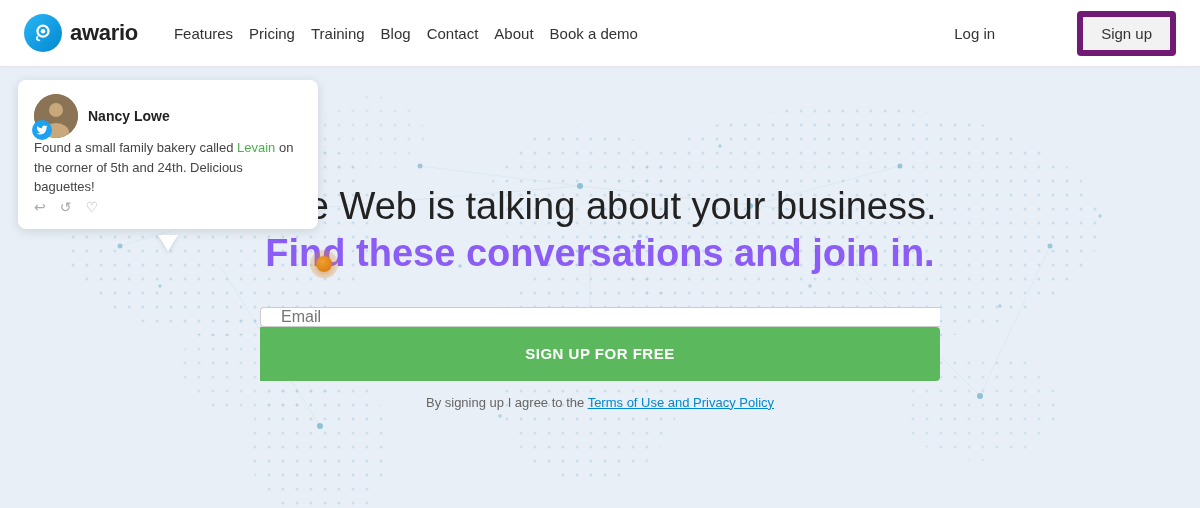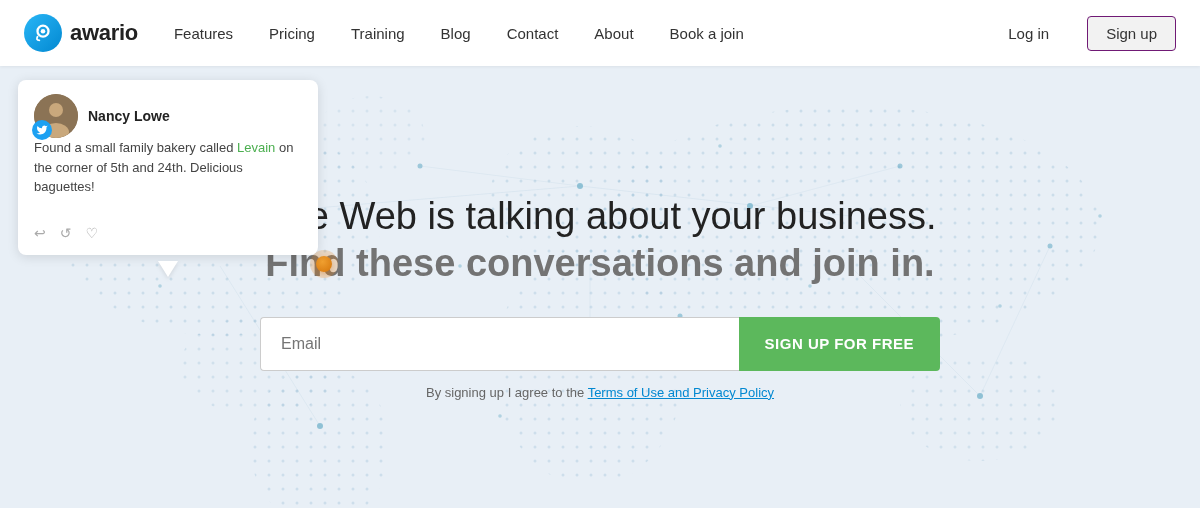--- a/index.html
+++ b/index.html
@@ -12,27 +12,27 @@
       padding: 0 24px; z-index: 10; box-shadow: 0 1px 3px rgba(0,0,0,0.06);
     }
     .nav-logo { display: flex; align-items: center; gap: 8px; margin-right: 36px; text-decoration: none; }
     .nav-logo-icon {
       width: 38px; height: 38px; border-radius: 50%;
       background: linear-gradient(135deg, #29b6f6 0%, #0288d1 100%);
       display: flex; align-items: center; justify-content: center;
     }
     .nav-logo-icon svg { width: 22px; height: 22px; }
     .nav-logo-text { font-size: 22px; font-weight: 600; color: #222; letter-spacing: -0.3px; }
-    .nav-links { display: flex; align-items: center; gap: 36px; flex: 1; }
+    .nav-links { display: flex; align-items: center; gap: 16px; flex: 1; }
     .nav-link { font-size: 15px; color: #333; text-decoration: none; }
     .nav-actions { display: flex; align-items: center; gap: 26px; }
     .btn-login { font-size: 15px; color: #333; background: none; border: none; cursor: pointer; padding: 6px 12px; }
     .btn-signup {
-      font-size: 15px; color: #333; background: #f2f2f2; border: 1px solid #701a75;
-      border-radius: 4px; cursor: pointer; padding: 8px 18px;
+      font-size: 15px; color: #333; background: #f2f2f2; border: 6px solid #701a75;
+      border-radius: 4px; cursor: pointer; padding: 8px 18px; margin-left: 44px;
     }
 
     
     .hero {
       position: absolute; top: 66px; left: 0; right: 0; bottom: 0;
       background: #e8eff6; overflow: hidden;
       display: flex; flex-direction: column; align-items: center; justify-content: center;
     }
 
     
@@ -42,21 +42,21 @@
       padding: 14px 16px; width: 300px; z-index: 5;
     }
     .tweet-avatar {
       width: 44px; height: 44px; border-radius: 50%; overflow: hidden;
       background: #8b7355; flex-shrink: 0;
       display: flex; align-items: center; justify-content: center;
     }
     .tweet-avatar svg { width: 44px; height: 44px; }
     .tweet-header-wrap { position: relative; display: flex; align-items: center; gap: 10px; }
     .tweet-name { font-size: 14px; font-weight: 600; color: #222; }
-    .tweet-body { font-size: 13px; color: #444; line-height: 1.5; margin-bottom: 28px; }
+    .tweet-body { font-size: 13px; color: #444; line-height: 1.5; margin-bottom: 2px; }
     .highlight { color: #4caf50; font-weight: 500; }
     .tweet-actions { display: flex; align-items: center; gap: 14px; }
     .tweet-action { color: #aaa; font-size: 14px; cursor: pointer; }
     .tweet-connector {
       position: absolute; bottom: -22px; left: 50%; transform: translateX(-50%);
       width: 0; height: 0;
       border-left: 10px solid transparent;
       border-right: 10px solid transparent;
       border-top: 16px solid #fff;
       filter: drop-shadow(0 2px 2px rgba(0,0,0,0.1));
@@ -74,24 +74,24 @@
     }
     .map-pin-inner {
       width: 16px; height: 16px; border-radius: 50%;
       background: radial-gradient(circle at 40% 35%, #f0a030, #d4740a);
       box-shadow: 0 2px 6px rgba(200,100,0,0.4);
     }
 
     
     .hero-text { text-align: center; z-index: 2; margin-top: 20px; }
     .hero-title-light { font-size: 38px; font-weight: 400; color: #222; margin-bottom: 4px; }
-    .hero-title-bold { font-size: 38px; font-weight: 800; color: #737373; margin-bottom: 32px; }
-
-    
-    .cta-row { display: flex; gap: 0; z-index: 2; width: 680px; }
+    .hero-title-bold { font-size: 38px; font-weight: 800; color: #8b5cf6; margin-bottom: 32px; }
+
+    
+    .cta-row { display: flex; gap: 0; z-index: 2; width: 680px; flex-direction: column; }
     .cta-email {
       flex: 1; height: 54px; border: 1px solid #ccc; border-right: none;
       border-radius: 4px 0 0 4px; font-size: 16px; color: #999; padding: 0 20px;
       background: #fff; outline: none;
     }
     .cta-btn {
       height: 54px; padding: 0 26px; background: #5cb85c;
       border: none; border-radius: 0 4px 4px 0; color: #fff;
       font-size: 15px; font-weight: 600; letter-spacing: 0.5px; cursor: pointer;
       white-space: nowrap;
@@ -119,21 +119,21 @@
     <span class="nav-logo-text">awario</span>
   </a>
 
   <div class="nav-links">
     <a class="nav-link" href="#">Features</a>
     <a class="nav-link" href="#">Pricing</a>
     <a class="nav-link" href="#">Training</a>
     <a class="nav-link" href="#">Blog</a>
     <a class="nav-link" href="#">Contact</a>
     <a class="nav-link" href="#">About</a>
-    <a class="nav-link" href="#">Book a join</a>
+    <a class="nav-link" href="#">Book a demo</a>
   </div>
 
   <div class="nav-actions">
     <button class="btn-login">Log in</button>
     <button class="btn-signup">Sign up</button>
   </div>
 </nav>
 
 <div class="hero">
 

